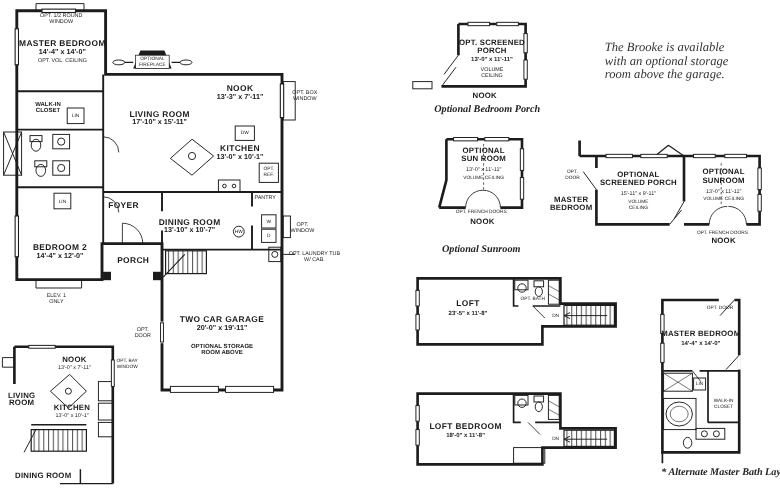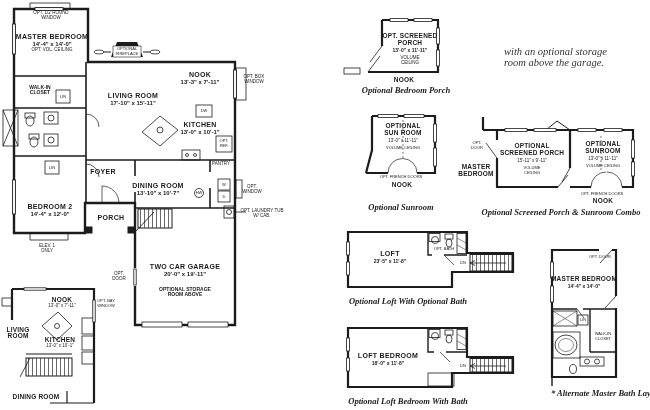--- a/index.html
+++ b/index.html
@@ -256,20 +256,21 @@
 <div class="L t4" style="left:106px;top:306px">WINDOW</div>
 
 <div class="L n65" style="left:410px;top:36px">OPT. SCREENED</div>
 <div class="L n65" style="left:410px;top:43px">PORCH</div>
 <div class="L t5" style="left:410px;top:51px">13'-0" x 11'-11"</div>
 <div class="L t45" style="left:410px;top:58px">VOLUME</div>
 <div class="L t45" style="left:410px;top:63px">CEILING</div>
 <div class="L n65" style="left:404px;top:80px">NOOK</div>
 <div class="L cap" style="left:406px;top:91px">Optional Bedroom Porch</div>
 
+<div class="L note" style="left:504px;top:40px">The Brooke is available</div>
 <div class="L note" style="left:504px;top:63px">room above the garage.</div>
 <div class="L note" style="left:504px;top:51.5px">with an optional storage</div>
 
 <div class="L n65" style="left:403px;top:126px">OPTIONAL</div>
 <div class="L n65" style="left:403px;top:133px">SUN ROOM</div>
 <div class="L t45" style="left:403px;top:141px">13'-0" x 11'-11"</div>
 <div class="L t4" style="left:403px;top:148px">VOLUME CEILING</div>
 <div class="L t4" style="left:401px;top:177px">OPT. FRENCH DOORS</div>
 <div class="L n65" style="left:402px;top:185px">NOOK</div>
 <div class="L cap" style="left:401px;top:208px">Optional Sunroom</div>
@@ -282,32 +283,29 @@
 <div class="L n65" style="left:532px;top:153px">SCREENED PORCH</div>
 <div class="L t45" style="left:532px;top:161px">15'-11" x 9'-11"</div>
 <div class="L t4" style="left:532px;top:168px">VOLUME</div>
 <div class="L t4" style="left:532px;top:172.5px">CEILING</div>
 <div class="L n65" style="left:603px;top:144px">OPTIONAL</div>
 <div class="L n65" style="left:603px;top:151px">SUNROOM</div>
 <div class="L t45" style="left:603px;top:159px">13'-0" x 11'-11"</div>
 <div class="L t4" style="left:603px;top:166px">VOLUME CEILING</div>
 <div class="L t4" style="left:602px;top:194px">OPT. FRENCH DOORS</div>
 <div class="L n65" style="left:603px;top:201px">NOOK</div>
-<div class="L cap" style="left:561px;top:213px">Optional Screened Porch &amp; Sunroom Combo</div>
 
 <div class="L n7" style="left:390px;top:254px">LOFT</div>
 <div class="L t5" style="left:390px;top:262px">23'-5" x 11'-8"</div>
 <div class="L t4" style="left:444px;top:249px">OPT. BATH</div>
 <div class="L t4" style="left:463px;top:263px">DN</div>
-<div class="L cap" style="left:408px;top:302px">Optional Loft With Optional Bath</div>
 
 <div class="L n7" style="left:388px;top:356px">LOFT BEDROOM</div>
 <div class="L t5" style="left:388px;top:364px">18'-0" x 11'-8"</div>
 <div class="L t4" style="left:463px;top:366px">DN</div>
-<div class="L cap" style="left:408px;top:402px">Optional Loft Bedroom With Bath</div>
 
 <div class="L t4" style="left:600px;top:257px">OPT. DOOR</div>
 <div class="L n65" style="left:584px;top:279px">MASTER BEDROOM</div>
 <div class="L t5" style="left:584px;top:287px">14'-4" x 14'-0"</div>
 <div class="L t4" style="left:603px;top:334px">WALK-IN</div>
 <div class="L t4" style="left:603px;top:339px">CLOSET</div>
 <div class="L t4" style="left:583px;top:320px">LIN</div>
 <div class="L cap la" style="left:551px;top:394px">* Alternate Master Bath Layout</div>
 
 </div>

